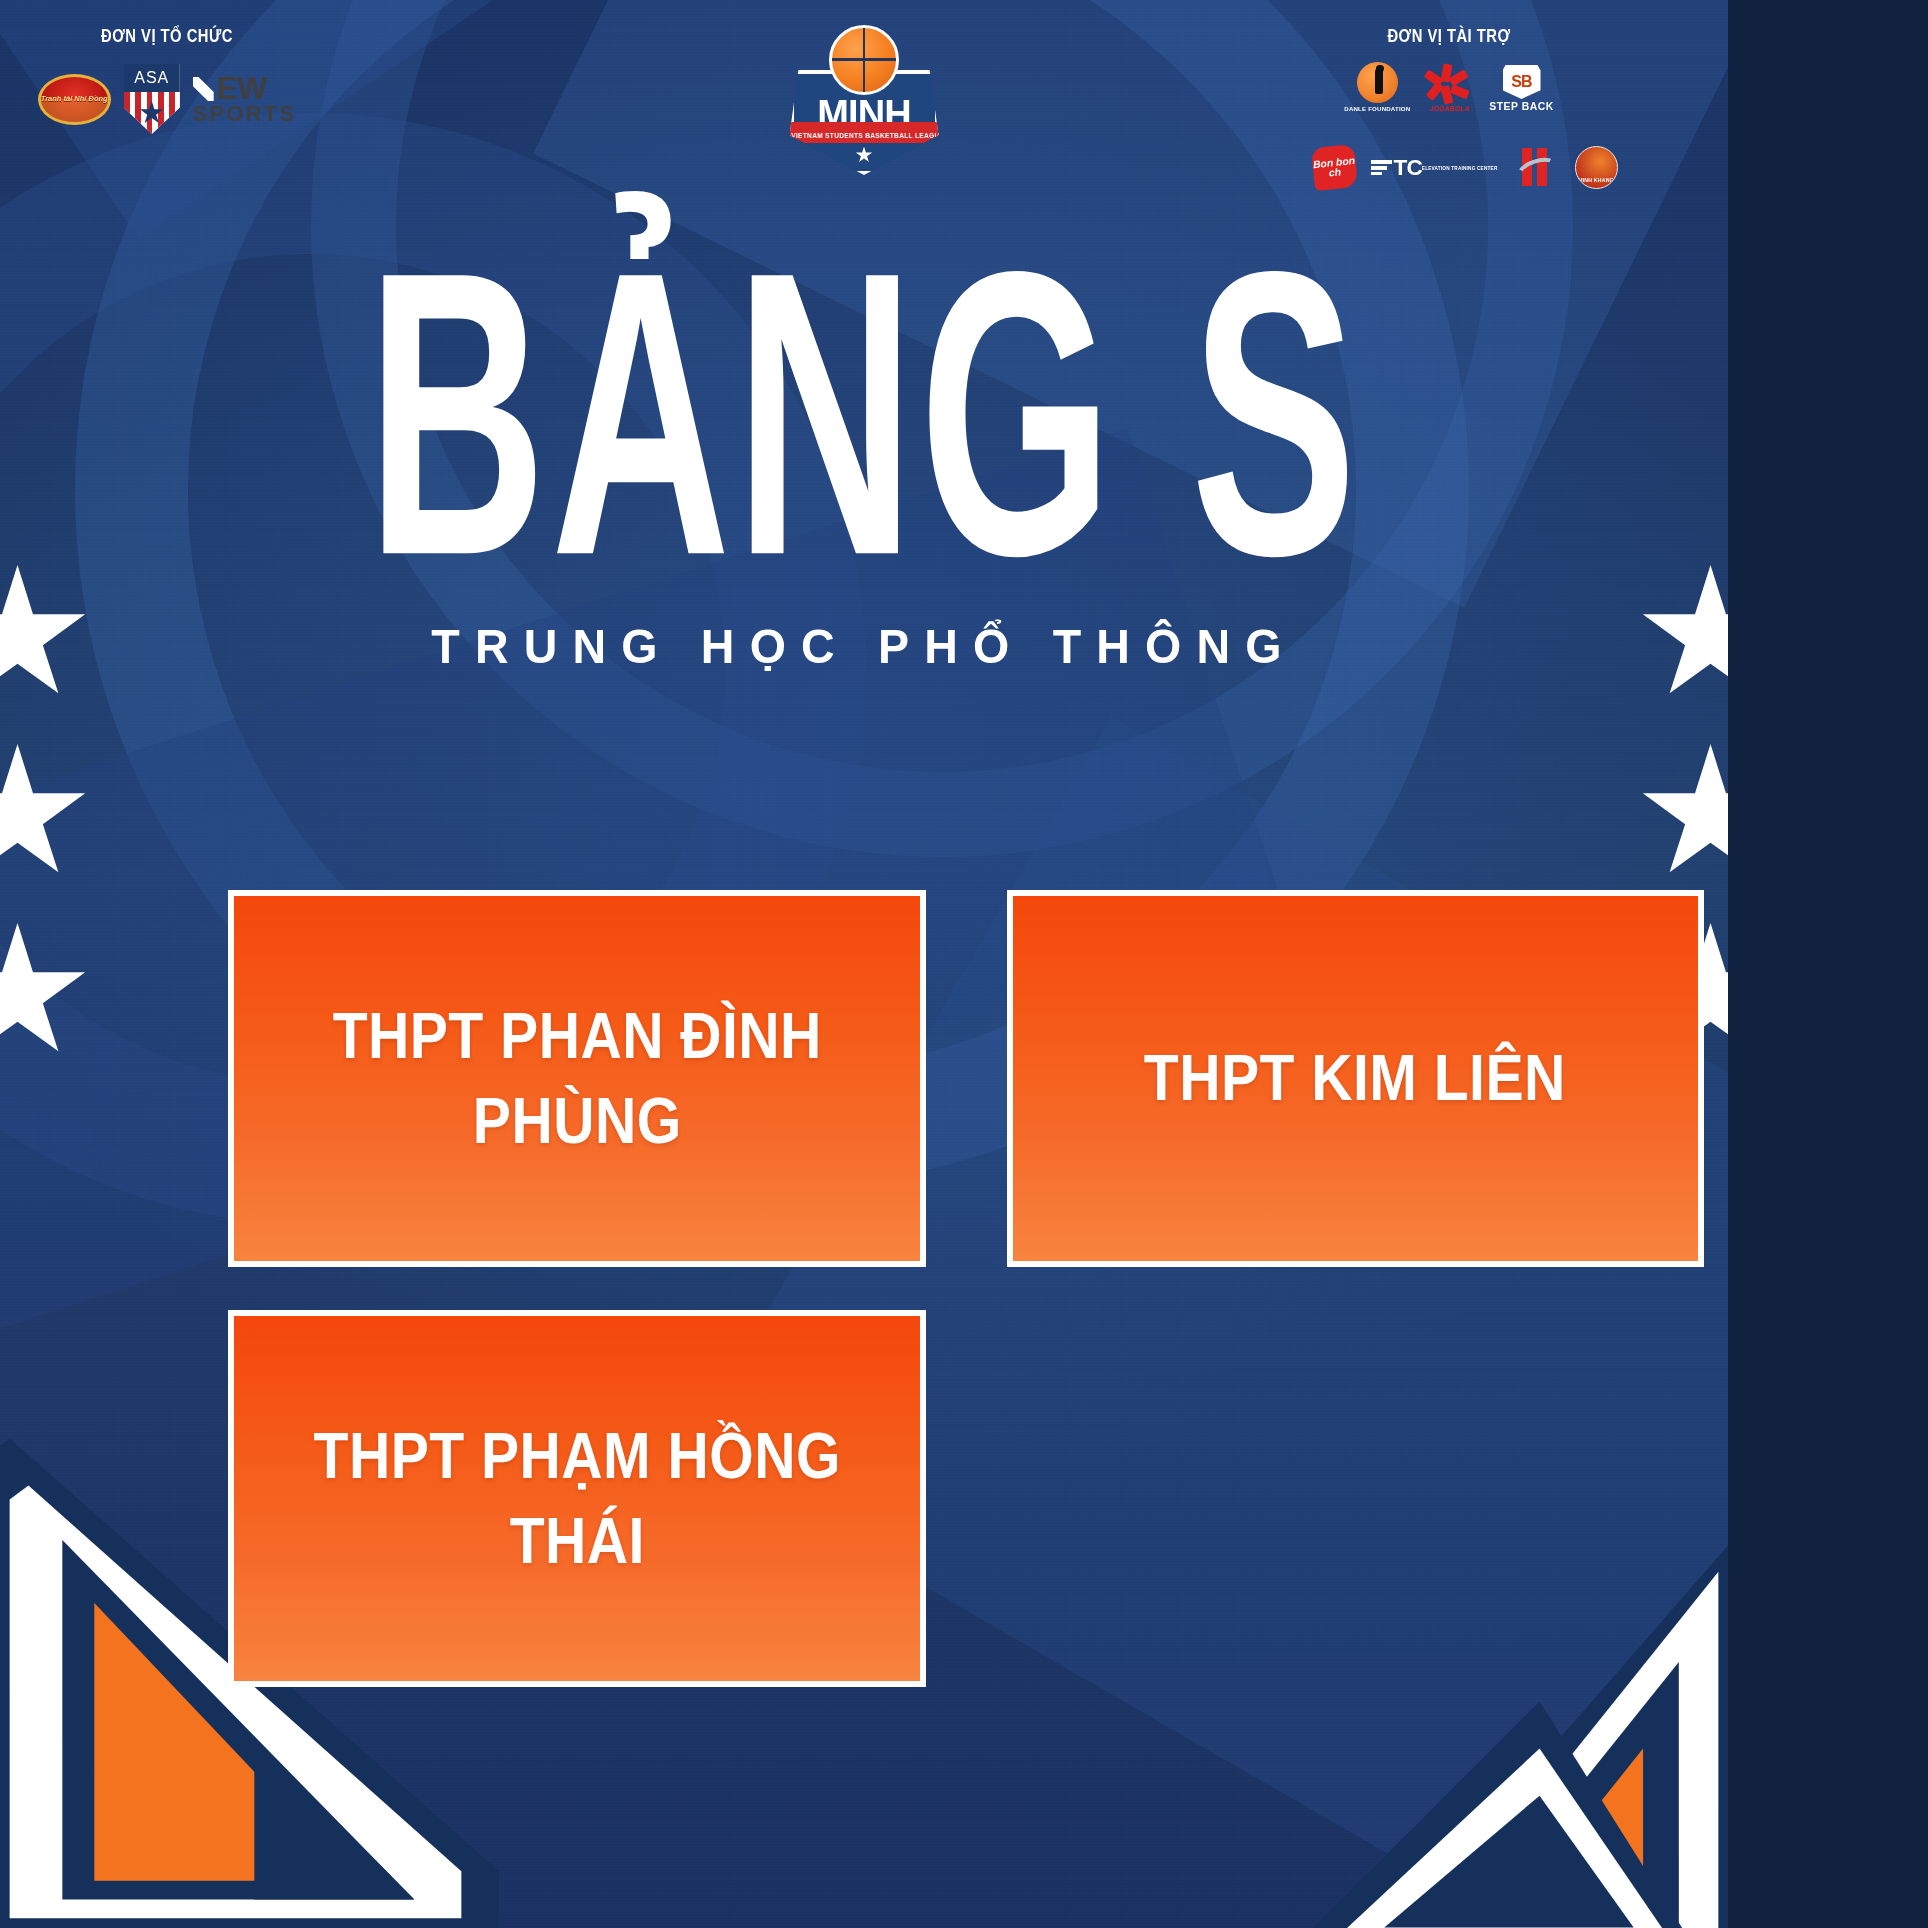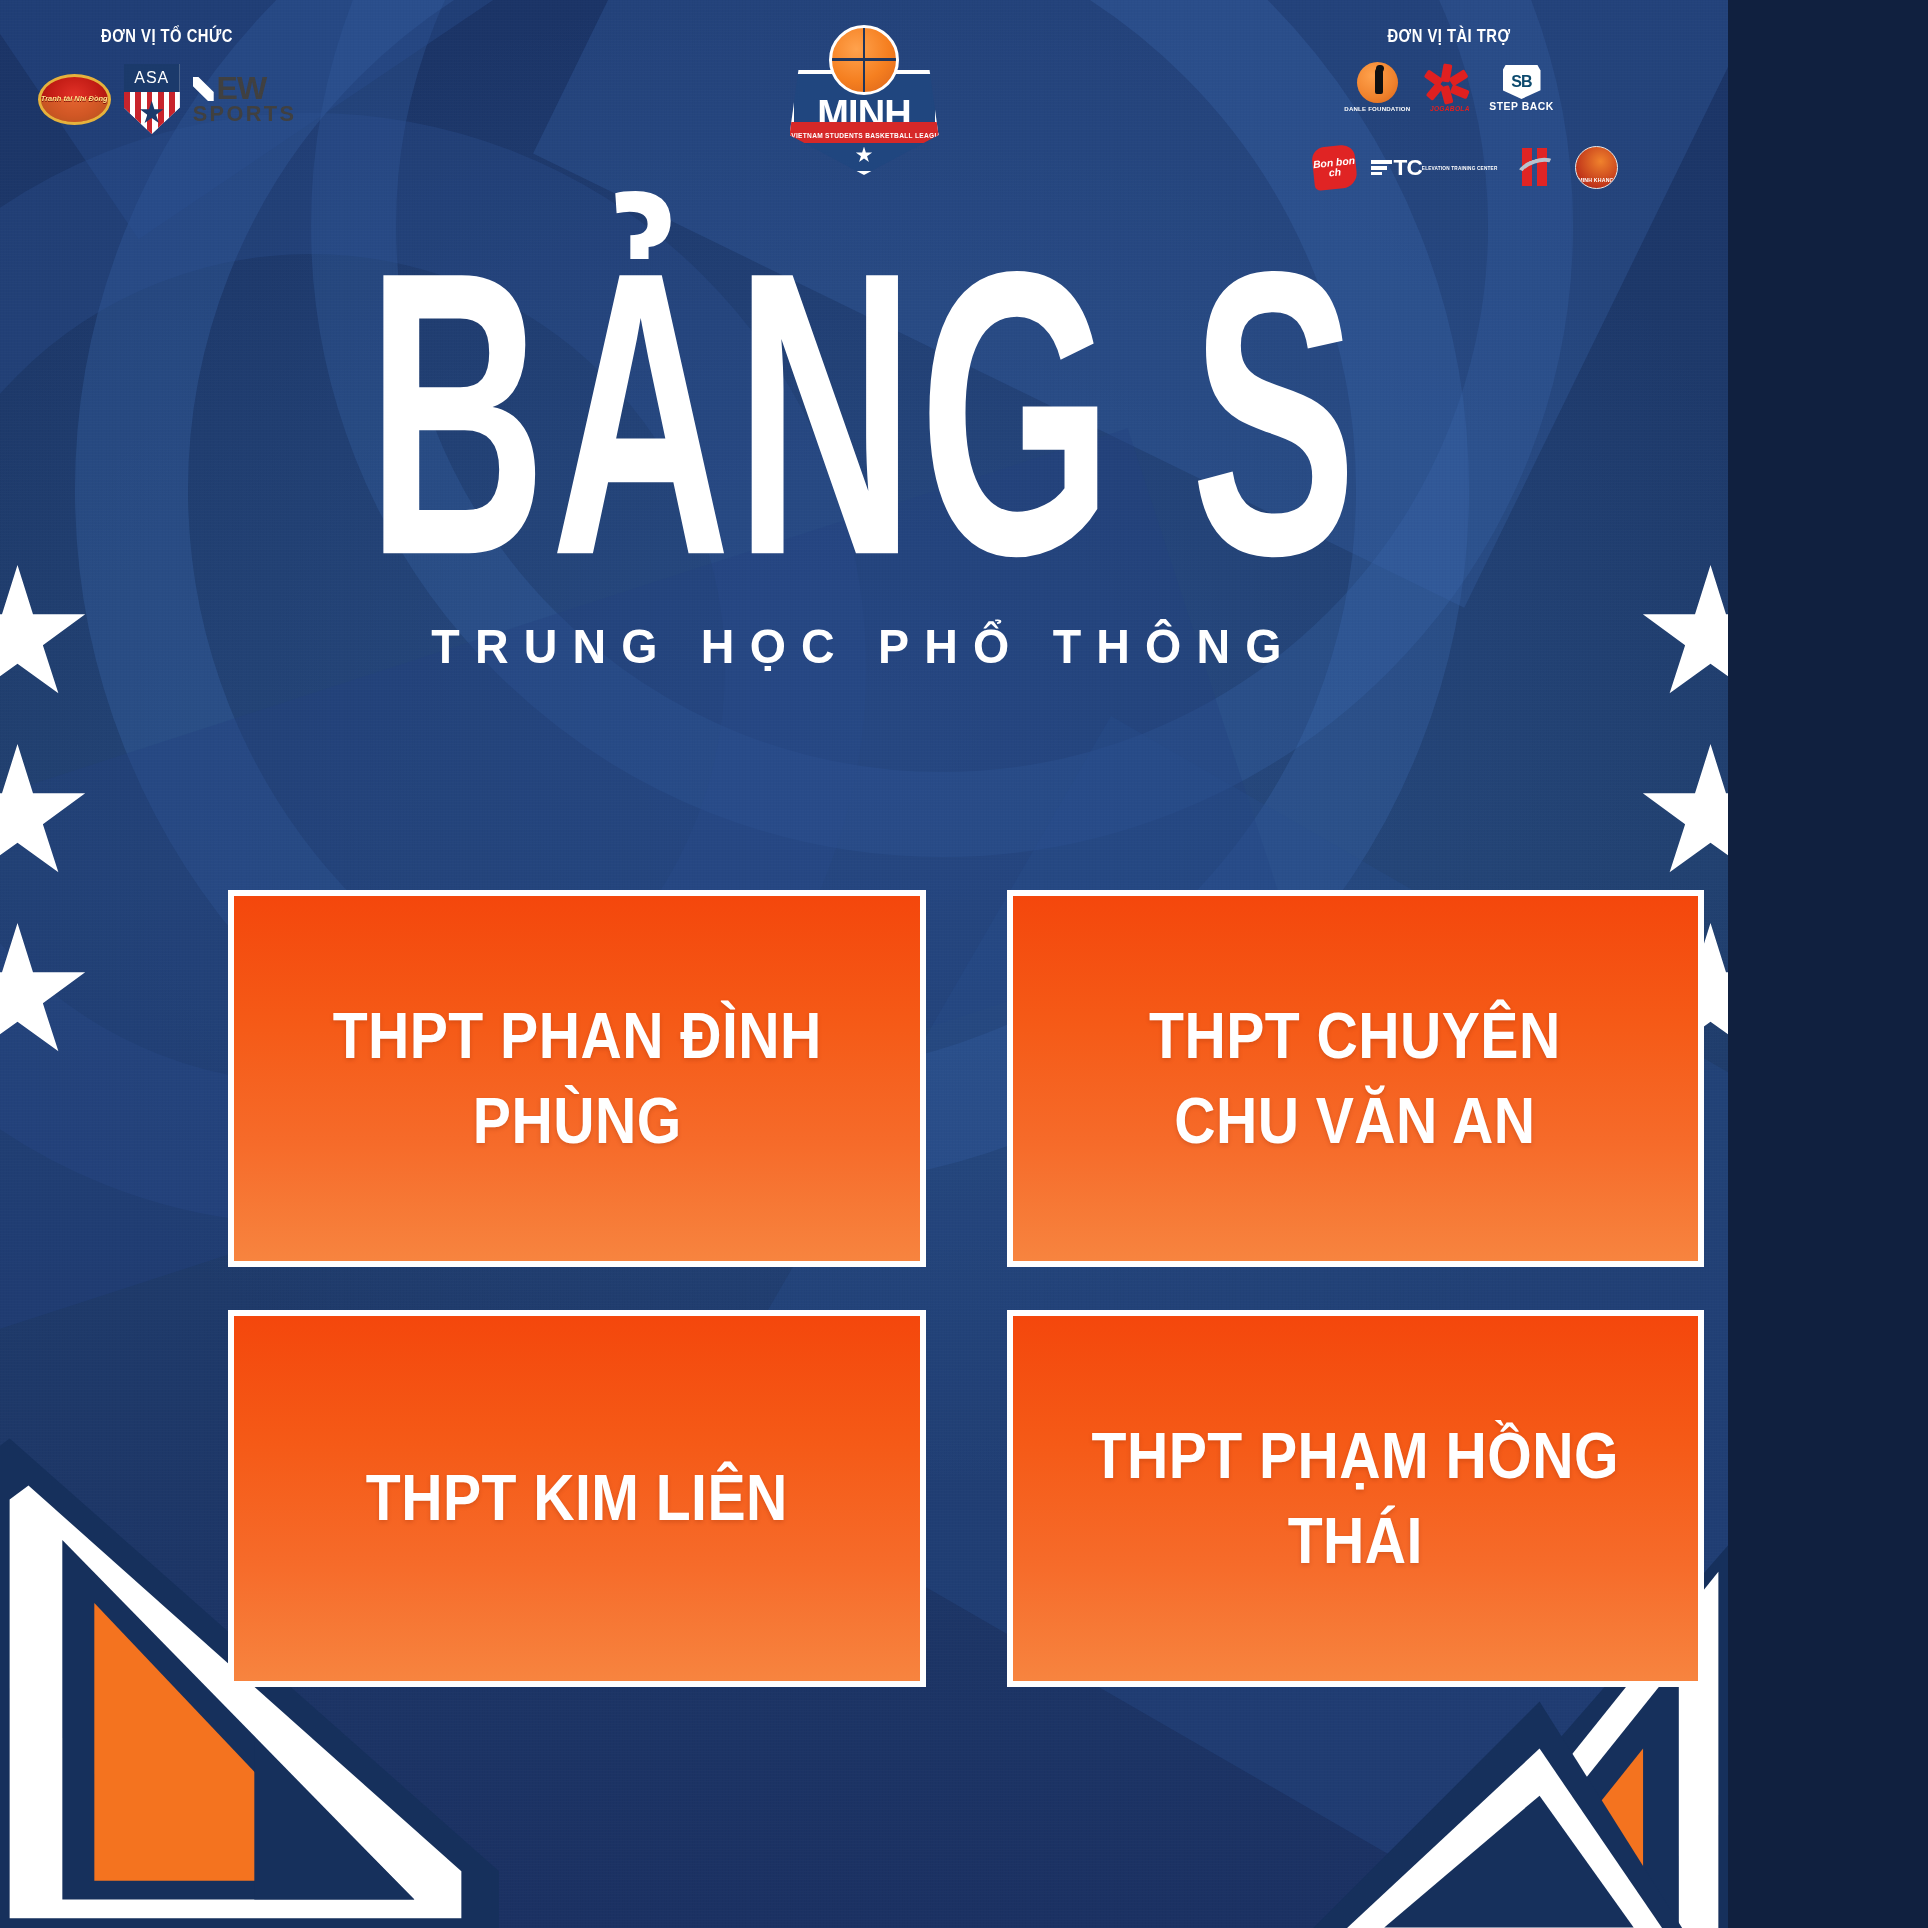--- a/index.html
+++ b/index.html
@@ -117,21 +117,21 @@
   .lg-joga i:nth-child(3){left:28px;top:19px;transform:rotate(112deg);}
   .lg-joga i:nth-child(4){left:15px;top:22.6px;transform:rotate(165deg);}
   .lg-joga i:nth-child(5){left:2.8px;top:18px;transform:rotate(-140deg);}
   .lg-joga i:nth-child(6){left:1.9px;top:4.7px;transform:rotate(-55deg);}
   .lg-joga-t{color:#e02020;font-size:6.6px;font-weight:800;font-style:italic;letter-spacing:0.3px;}
 
   .lg-step{display:flex;flex-direction:column;align-items:center;}
   .lg-step-m{width:38px;height:34px;background:#fff;position:relative;
     clip-path:polygon(8% 0,92% 0,100% 16%,100% 74%,50% 100%,0 74%,0 16%);
     display:flex;align-items:center;justify-content:center;}
-  .lg-step-m span{color:#0c4a6e;font-weight:800;font-size:16px;letter-spacing:-0.9px;}
+  .lg-step-m span{color:#c2410c;font-weight:800;font-size:16px;letter-spacing:-0.9px;}
   .lg-step-t{color:#fff;font-size:10.4px;font-weight:800;letter-spacing:0.5px;margin-top:1.9px;}
 
   .lg-bon{width:43px;height:43px;background:#e02424;border-radius:13px 13px 15px 5.6px;
     display:flex;align-items:center;justify-content:center;transform:rotate(-6deg);}
   .lg-bon span{color:#fff;font-size:10.4px;font-weight:800;font-style:italic;line-height:.9;text-align:center;}
 
   .lg-etc{display:flex;flex-direction:row;align-items:center;}
   .lg-etc-m{display:flex;align-items:center;}
   .lg-etc-bars{display:flex;flex-direction:column;gap:1.9px;margin-right:1.9px;}
   .lg-etc-bars i{display:block;height:3.8px;background:#fff;}
@@ -311,24 +311,20 @@
   <div class="title-wrap">
     <div class="title">BẢNG S</div>
     <div class="subtitle">TRUNG HỌC PHỔ THÔNG</div>
   </div>
 
   <div class="grid">
     <div class="card">
       <div class="card-text">THPT PHAN ĐÌNH PHÙNG</div>
     </div>
     <div class="card">
-      <div class="card-text">THPT CHUYÊN
-CHU VĂN AN</div>
-    </div>
-    <div class="card">
       <div class="card-text">THPT KIM LIÊN</div>
     </div>
     <div class="card">
       <div class="card-text">THPT PHẠM HỒNG THÁI</div>
     </div>
   </div>
 
 </div>
 
 

